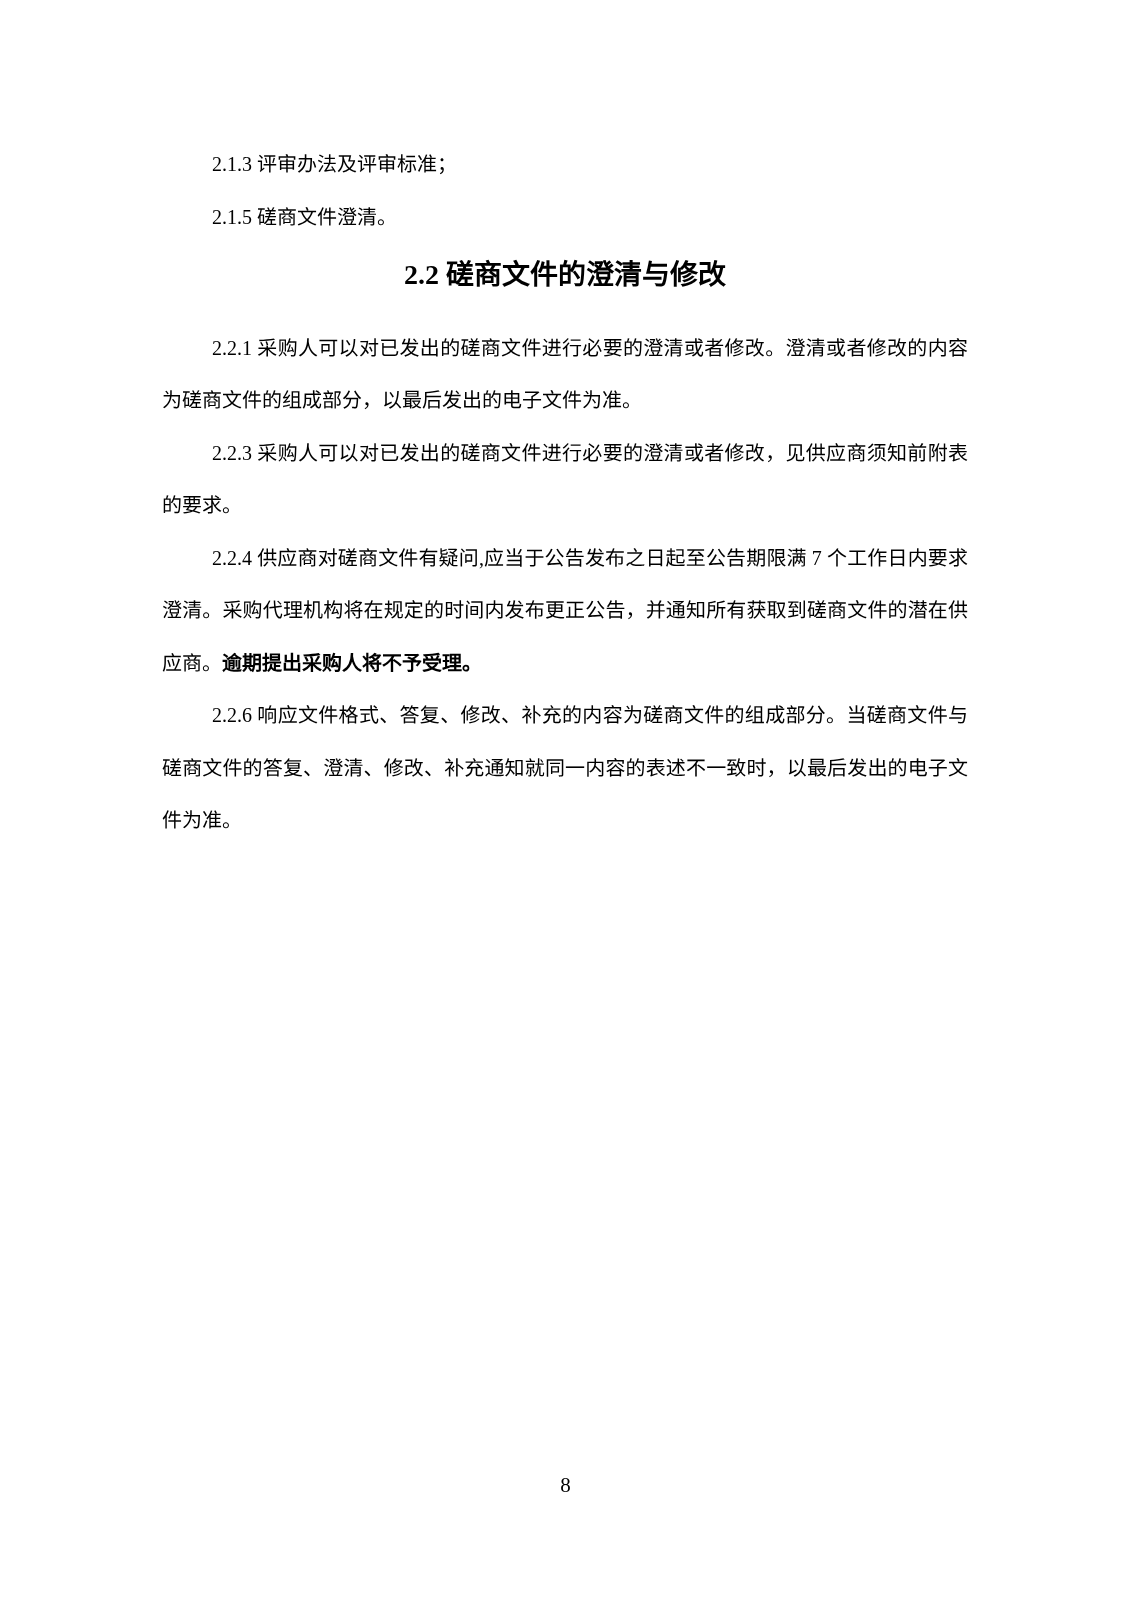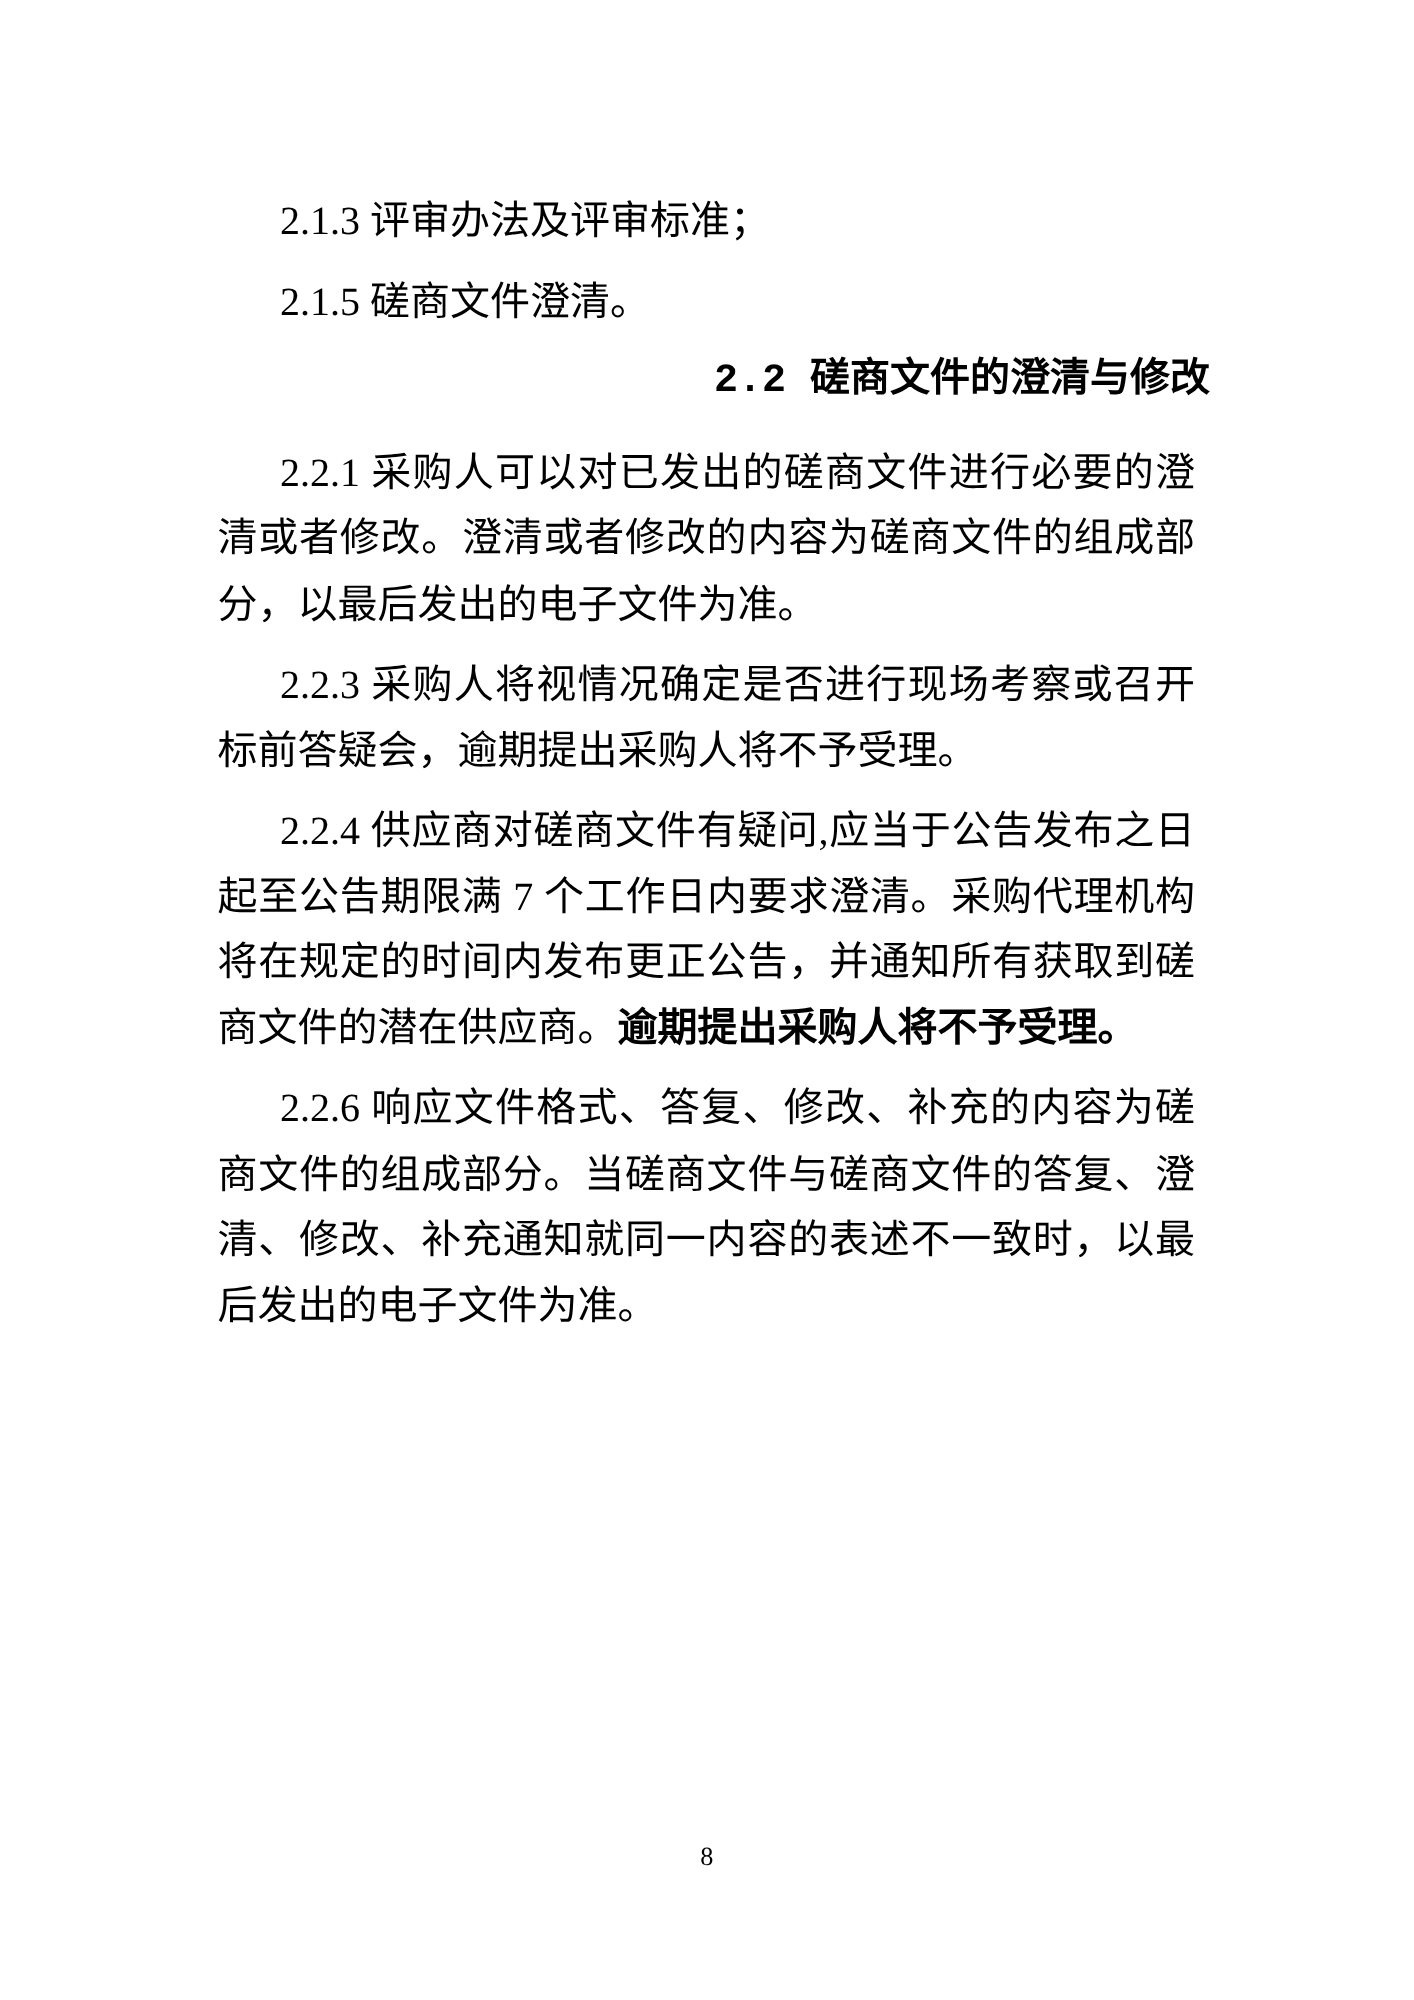--- a/index.html
+++ b/index.html
@@ -16,36 +16,35 @@
     font-family: "Liberation Serif", "DejaVu Serif", serif;
     overflow: hidden;
   }
   .content {
     position: absolute;
     left: 162px;
     top: 138px;
     width: 806px;
   }
   .para {
-    margin: 12px;
-    font-size: 32px;
+    margin: 0;
+    font-size: 20px;
     line-height: 52.5px;
     text-align: justify;
     text-justify: inter-ideograph;
     text-indent: 50px;
     word-break: break-all;
   }
   .heading {
     margin: 6px 0 20px 0;
-    font-size: 32px;
+    font-size: 28px;
     line-height: 52.5px;
     font-weight: bold;
     text-indent: 0;
-    text-align: right;
-    font-family: Liberation Mono, monospace;
+    text-align: center;
   }
   .bold-run {
     font-weight: bold;
   }
   .page-number {
     position: absolute;
     top: 1470px;
     left: 0;
     width: 100%;
     text-align: center;
@@ -56,18 +55,18 @@
 </style>
 </head>
 <body>
 
 <div class="page">
   <div class="content">
     <p class="para">2.1.3 评审办法及评审标准；</p>
     <p class="para">2.1.5 磋商文件澄清。</p>
     <h2 class="heading">2.2 磋商文件的澄清与修改</h2>
     <p class="para">2.2.1 采购人可以对已发出的磋商文件进行必要的澄清或者修改。澄清或者修改的内容为磋商文件的组成部分，以最后发出的电子文件为准。</p>
-    <p class="para">2.2.3 采购人将视情况确定是否进行现场考察或召开标前答疑会，逾期提出采购人将不予受理。</p>
+    <p class="para">2.2.3 采购人可以对已发出的磋商文件进行必要的澄清或者修改，见供应商须知前附表的要求。</p>
     <p class="para"><span>2.2.4 供应商对磋商文件有疑问,应当于公告发布之日起至公告期限满 7 个工作日内要求澄清。采购代理机构将在规定的时间内发布更正公告，并通知所有获取到磋商文件的潜在供应商。</span><span class="bold-run">逾期提出采购人将不予受理。</span></p>
     <p class="para">2.2.6 响应文件格式、答复、修改、补充的内容为磋商文件的组成部分。当磋商文件与磋商文件的答复、澄清、修改、补充通知就同一内容的表述不一致时，以最后发出的电子文件为准。</p>
   </div>
   <div class="page-number">8</div>
 </div>
 
 </body></html>

